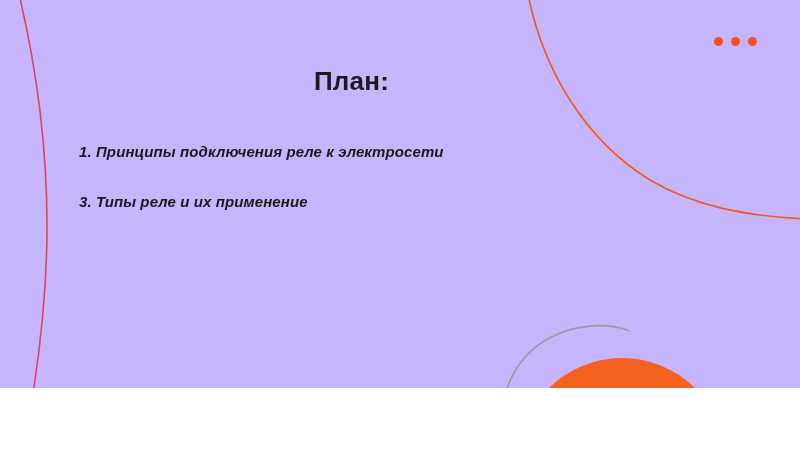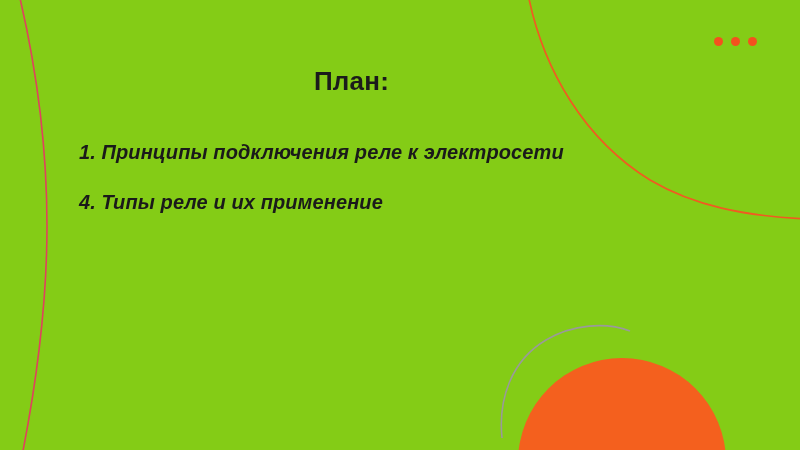--- a/index.html
+++ b/index.html
@@ -9,22 +9,22 @@
   body {
     width: 800px;
     height: 450px;
     overflow: hidden;
     font-family: "Liberation Sans", sans-serif;
   }
 
   #slide {
     position: relative;
     width: 800px;
-    height: 450px;
-    background: #84cc16;
+    height: 388px;
+    background: #c4b5fd;
     overflow: hidden;
   }
 
   
   #decor {
     position: absolute;
     left: 0;
     top: 0;
     width: 800px;
     height: 450px;
@@ -55,21 +55,21 @@
 
   #plan-list {
     position: absolute;
     left: 79px;
     top: 141px;
     width: 520px;
   }
 
   .plan-item {
     height: 50px;
-    font-size: 20px;
+    font-size: 15px;
     font-style: italic;
     font-weight: bold;
     color: #1a1a1a;
     line-height: 22px;
     white-space: nowrap;
     letter-spacing: 0.1px;
   }
 
   
   #dots {
@@ -107,17 +107,17 @@
     <span class="dot"></span>
     <span class="dot"></span>
   </div>
 
   <div id="content">
 
     <div id="slide-title">План:</div>
 
     <div id="plan-list">
       <div class="plan-item">1. Принципы подключения реле к электросети</div>
-      <div class="plan-item">4. Типы реле и их применение</div>
+      <div class="plan-item">3. Типы реле и их применение</div>
     </div>
 
   </div>
 </div>
 
 </body></html>

